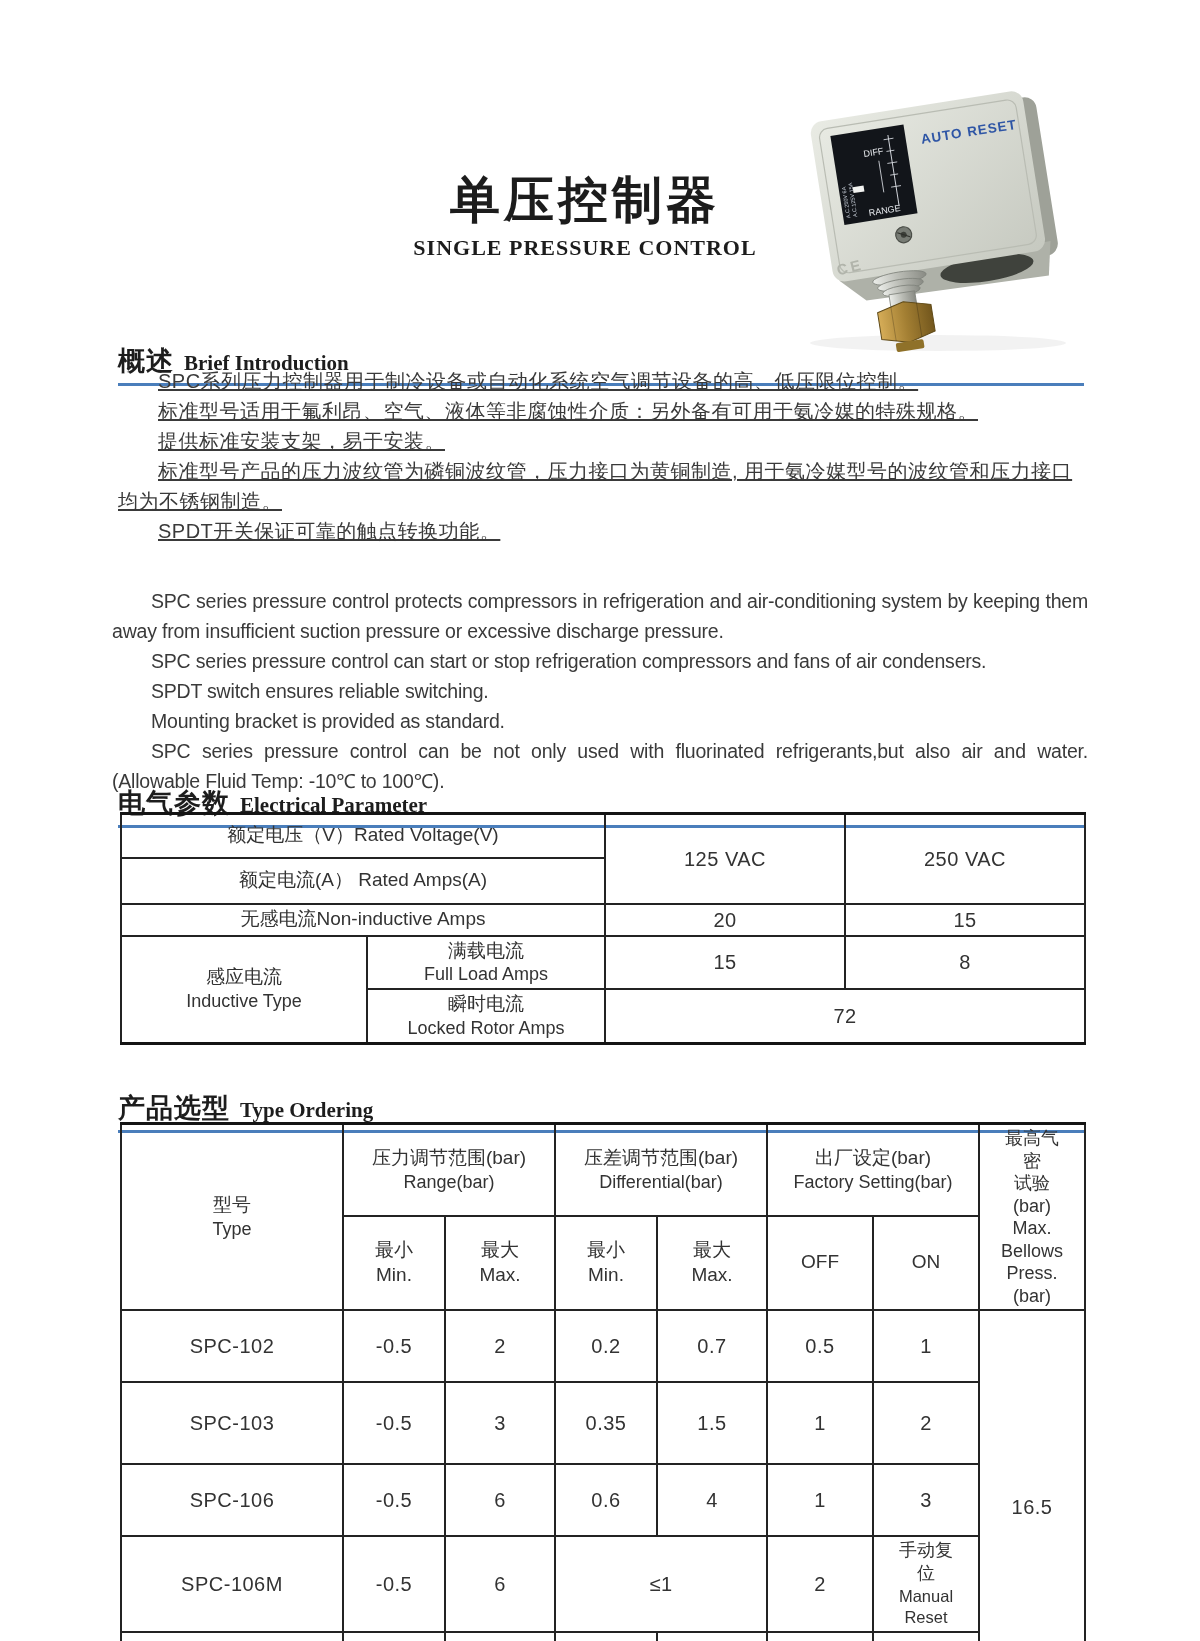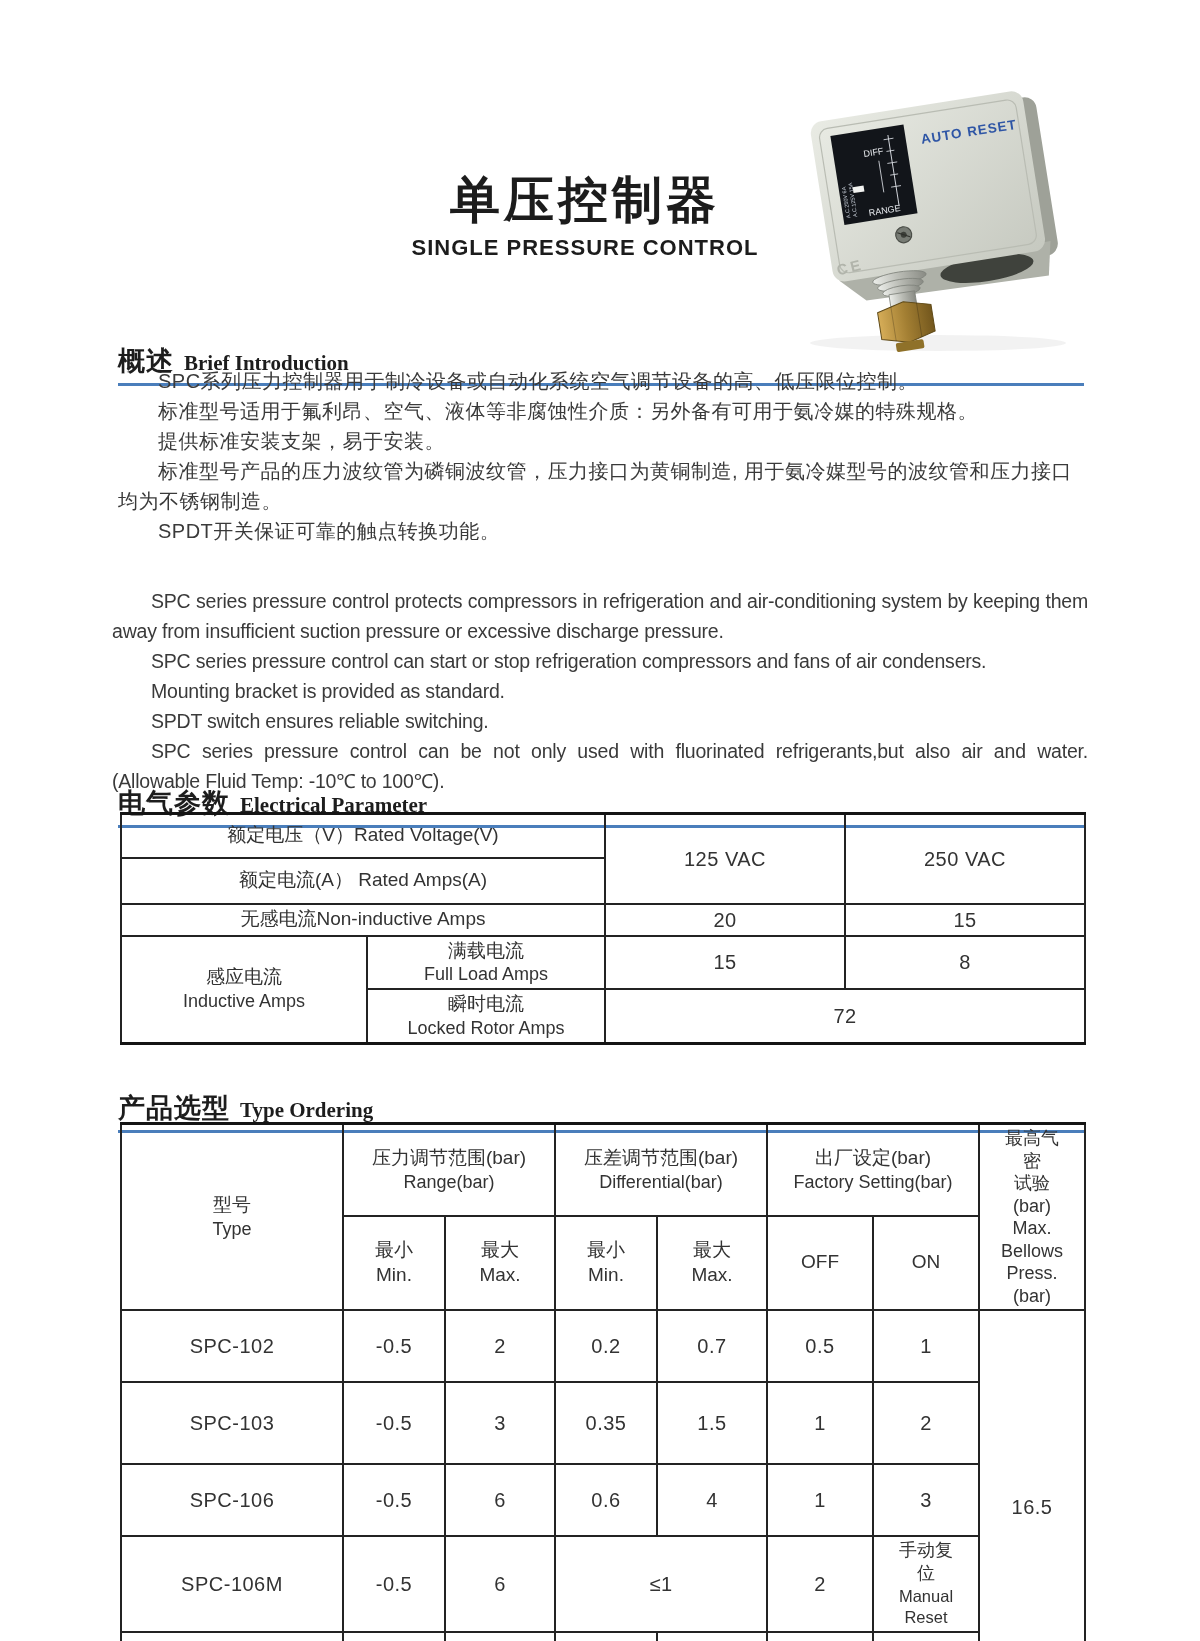--- a/index.html
+++ b/index.html
@@ -10,35 +10,35 @@
   }
   .abs { position:absolute; }
 
   
   .title-block { left:105px; top:128px; width:960px; text-align:center; }
   .title-cn {
     font-family:"Liberation Serif", serif; font-weight:bold;
     font-size:50px; letter-spacing:4px; color:#1c1c1c; line-height:58px;margin-top:43px;
   }
   .title-en {
-    font-family:Liberation Sans, sans-serif; font-weight:bold;
+    font-family:Liberation Serif, serif; font-weight:bold;
     font-size:22px; letter-spacing:1px; color:#1c1c1c; margin-top:6px;
   }
 
   
   .sec-heading {
     left:118px; width:966px; display:flex; align-items:baseline; gap:10px;
     padding-bottom:4px; border-bottom:3px solid #4a7ebb;
   }
   .h-cn { font-size:27px; font-weight:bold; color:#1d1d1d; letter-spacing:1px;margin-top:29px; }
   .h-en { font-family:"Liberation Serif", serif; font-size:21px; font-weight:bold; color:#1d1d1d; }
 
   
   .cn-para { left:118px; top:366px; width:968px; }
-  .cn-para p { font-size:20px; line-height:30px; letter-spacing:0.5px; text-indent:2em; color:#3a3a3a; }
+  .cn-para p { font-size:20px; line-height:30px; letter-spacing:0.5px; text-indent:2em; color:#3a3a3a;text-decoration:underline; }
   .en-para { left:112px; top:550px; width:976px;margin-top:36px; }
   .en-para p { font-size:19.5px; line-height:30px; text-indent:2em; text-align:justify; color:#3a3a3a; letter-spacing:-0.2px; }
 
   
   table { border-collapse:collapse; table-layout:fixed;
           border-top:3px solid #141414; border-bottom:3px solid #141414; }
   td { border:2px solid #232323; text-align:center; vertical-align:middle;
        font-size:19px; color:#333; padding:2px 20px; line-height:1.3; }
   .elec-table { left:120px; top:812px; }
   .type-table { left:120px; top:1122px; }
@@ -123,22 +123,22 @@
   <p>SPC系列压力控制器用于制冷设备或自动化系统空气调节设备的高、低压限位控制。</p>
   <p>标准型号适用于氟利昂、空气、液体等非腐蚀性介质：另外备有可用于氨冷媒的特殊规格。</p>
   <p>提供标准安装支架，易于安装。</p>
   <p>标准型号产品的压力波纹管为磷铜波纹管，压力接口为黄铜制造, 用于氨冷媒型号的波纹管和压力接口均为不锈钢制造。</p>
   <p>SPDT开关保证可靠的触点转换功能。</p>
 </div>
 
 <div class="abs en-para">
   <p>SPC series pressure control protects compressors in refrigeration and air-conditioning system by keeping them away from insufficient suction pressure or excessive discharge pressure.</p>
   <p>SPC series pressure control can start or stop refrigeration compressors and fans of air condensers.</p>
+  <p>SPDT switch ensures reliable switching.</p>
   <p>Mounting bracket is provided as standard.</p>
-  <p>SPDT switch ensures reliable switching.</p>
   <p>SPC series pressure control can be not only used with fluorinated refrigerants,but also air and water. (Allowable Fluid Temp: -10℃ to 100℃).</p>
 </div>
 
 <div class="abs sec-heading" style="top:756px">
   <span class="h-cn">电气参数</span>
   <span class="h-en">Electrical Parameter</span>
 </div>
 
 <table class="abs elec-table">
   <colgroup>
@@ -157,21 +157,21 @@
     <td colspan="2">额定电流(A） Rated Amps(A)</td>
   </tr>
   <tr style="height:32px">
     <td colspan="2">无感电流Non-inductive Amps</td>
     <td class="val">20</td>
     <td class="val">15</td>
   </tr>
   <tr style="height:46px">
     <td rowspan="2" class="cell-2l">
       <span>感应电流</span><br>
-      <span class="small-en">Inductive Amps</span>
+      <span class="small-en">Inductive Type</span>
     </td>
     <td class="cell-2l">
       <span>满载电流</span><br>
       <span class="small-en">Full Load Amps</span>
     </td>
     <td class="val">15</td>
     <td class="val">8</td>
   </tr>
   <tr style="height:48px">
     <td class="cell-2l">

